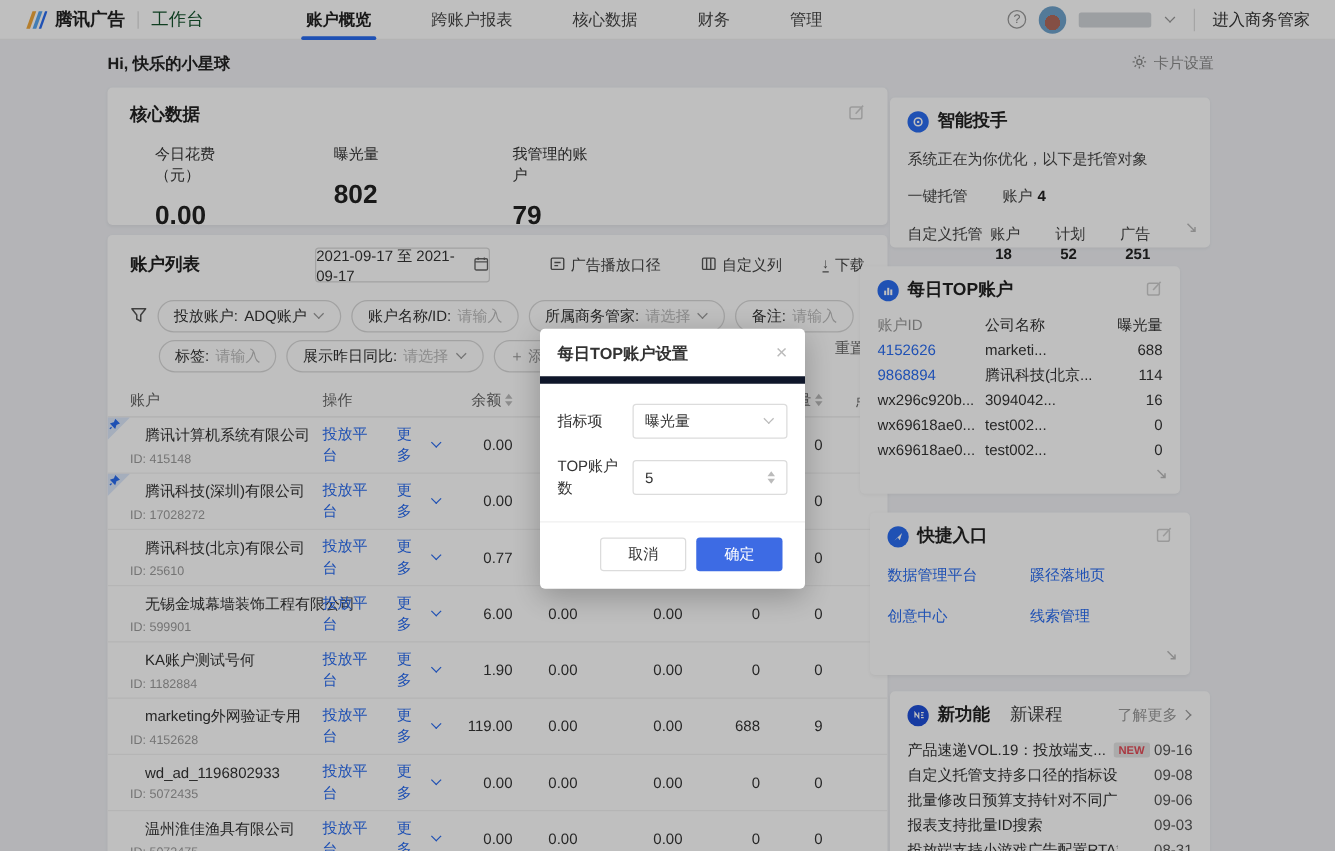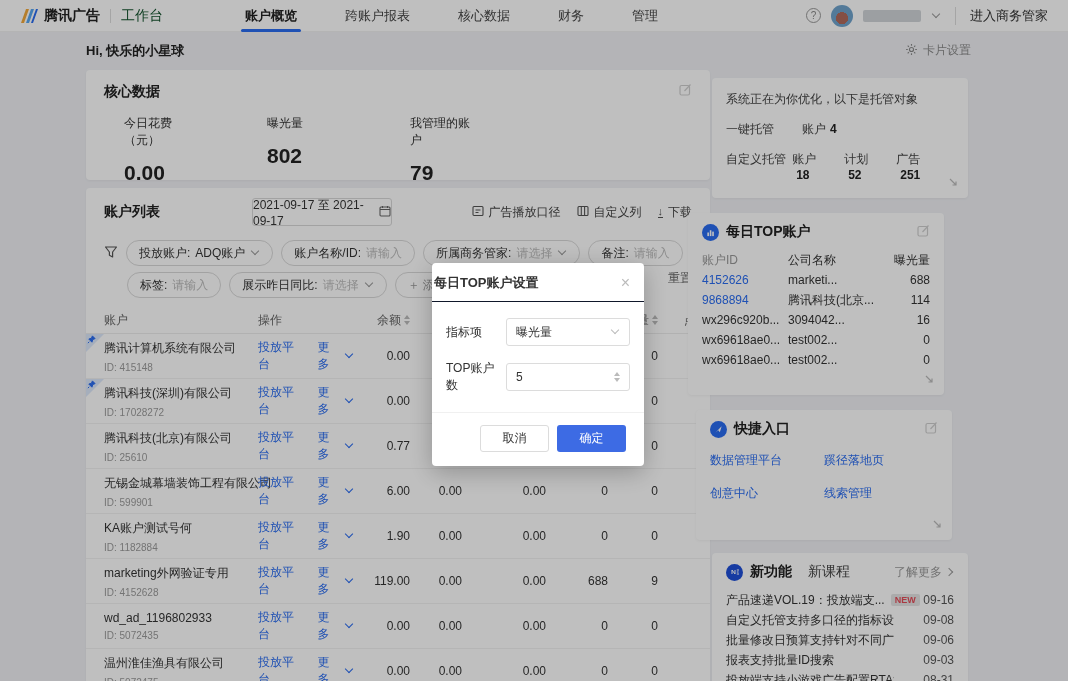--- a/index.html
+++ b/index.html
@@ -41,21 +41,21 @@
   .metrics { display:flex; margin-top:14px; }
   .metric { width:143px; }
   .metric:first-child { margin-left:20px; }
   .m-label { color:#999; font-size:12px; }
   .m-value { margin-top:12px; font-size:21px; font-weight:bold; color:#222; }
 
   
   .list { left:86px; top:188px; width:624px; height:520px; overflow:hidden; }
   .list-head { display:flex; align-items:center; padding:10px 18px 0 18px; }
   .datebox { margin-left:92px; width:140px; height:28px; border:1px solid #d9d9d9; border-radius:3px; display:flex; align-items:center; justify-content:center; gap:8px; color:#333; font-size:12px; }
-  .tools { display:flex; margin-left:auto; gap:16px; align-items:flex-start; color:#444; }
+  .tools { display:flex; margin-left:auto; gap:32px; align-items:flex-start; color:#444; }
   .tool { display:flex; align-items:center; gap:5px; cursor:pointer; font-size:12px; }
   .dl-ic { display:inline-block; font-size:11px; line-height:10px; border-bottom:1.4px solid #555; padding-bottom:1px; color:#555; }
   .filters { padding:14px 18px 0 18px; position:relative; }
   .frow { display:flex; gap:8px; align-items:center; }
   .frow + .frow { margin-top:6px; margin-left:23px; }
   .pill { height:26px; border:1px solid #d9d9d9; border-radius:14px; display:flex; align-items:center; padding:0 12px; gap:5px; font-size:12px; background:#fff; }
   .pill .pl { color:#333; }
   .pill .ph { color:#bbb; }
   .pill .pv { color:#333; }
   .pill.add { color:#999; gap:3px; }
@@ -67,21 +67,21 @@
   .thead > div:first-child { padding-left:18px; }
   .num { text-align:right; }
   .th-click { white-space:nowrap; }
   .th-clip { padding-left:26px; white-space:nowrap; overflow:hidden; }
   .sort { display:inline-block; vertical-align:-1px; margin-left:3px; }
   .sort i { display:block; width:0; height:0; border-left:3px solid transparent; border-right:3px solid transparent; }
   .sort .up { border-bottom:4px solid #bbb; margin-bottom:2px; }
   .sort .dn { border-top:4px solid #bbb; }
   .trow { height:45px; border-bottom:1px solid #f2f2f2; position:relative; }
   .acc { padding-left:18px; }
-  .acc .nm { color:#333; font-size:12px; white-space:nowrap; }
+  .acc .nm { color:#333; font-size:12px; white-space:nowrap;margin-left:12px; }
   .acc .id { color:#9b9b9b; font-size:10px; margin-top:5px; }
   .ops { display:flex; gap:12px; color:#2a6cf0; align-items:center; }
   .ops .more { display:flex; align-items:center; gap:3px; }
   .pin { position:absolute; left:0; top:0; width:0; height:0; border-top:18px solid #dde8fb; border-right:18px solid transparent; }
   .pin svg { position:absolute; top:-17px; left:1px; }
 
   
   .p-head { display:flex; align-items:center; gap:7px; padding:10px 14px 0 14px; }
   .p-ic { width:17px; height:17px; border-radius:50%; background:#2a6cf0; display:flex; align-items:center; justify-content:center; flex:none; }
   .p-head .edit-ic { margin-left:auto; }
@@ -113,21 +113,21 @@
   .n-more .chev { transform:rotate(-45deg); margin-top:2px; }
   .n-list { padding:0 14px; margin-top:9px; }
   .n-row { display:flex; align-items:center; height:20px; }
   .n-txt { color:#333; white-space:nowrap; overflow:hidden; max-width:168px; }
   .n-badge { background:#e5e5e5; color:#e34d59; font-size:9px; padding:1px 4px; border-radius:2px; margin-left:6px; font-weight:bold; }
   .n-date { margin-left:auto; color:#555; }
 
   
   .mask { position:fixed; inset:0; background:rgba(0,0,0,.25); z-index:40; }
   .modal { position:fixed; left:432px; top:263px; width:212px; background:#fff; border-radius:4px; z-index:50; box-shadow:0 6px 24px rgba(0,0,0,.25); }
-  .m-head { display:flex; align-items:center; justify-content:space-between; padding:11px 14px 9px 2px; border-bottom:1px solid #0f172a; }
+  .m-head { display:flex; align-items:center; justify-content:space-between; padding:11px 14px 9px 14px; border-bottom:6px solid #0f172a; }
   .m-title { font-size:13px; font-weight:bold; color:#333; }
   .m-close { color:#bbb; font-size:16px; line-height:12px; cursor:pointer; }
   .m-body { padding:16px 14px 18px 14px; }
   .m-field { display:flex; align-items:center; }
   .m-field + .m-field { margin-top:14px; }
   .m-label { width:60px; color:#333; font-size:12px; flex:none; }
   .m-ctrl { flex:1; height:28px; border:1px solid #dcdcdc; border-radius:3px; display:flex; align-items:center; padding:0 9px; color:#333; }
   .m-ctrl .chev { margin-left:auto; border-color:#bbb; }
   .stepper { margin-left:auto; display:flex; flex-direction:column; gap:2px; }
   .stepper i { display:block; width:0; height:0; border-left:3px solid transparent; border-right:3px solid transparent; }
@@ -471,20 +471,29 @@
       <div class="num">0.00</div>
       <div class="num">0.00</div>
       <div class="num">0</div>
       <div class="num">0</div>
       <div></div>
     </div>
   </div>
 </div>
 
 <div class="card smart">
+  <div class="p-head">
+    <span class="p-ic">
+        <svg width="9" height="9" viewBox="0 0 10 10">
+          <circle cx="5" cy="5" r="3.4" fill="none" stroke="#fff" stroke-width="1.4"></circle>
+          <circle cx="5" cy="5" r="1.1" fill="#fff"></circle>
+        </svg>
+      </span>
+    <span class="card-title">智能投手</span>
+  </div>
   <div class="s-desc">系统正在为你优化，以下是托管对象</div>
   <div class="s-line">
     <span class="k1">一键托管</span>
     <span class="kv"><span>账户</span><b>4</b></span>
   </div>
   <div class="s-line">
     <span class="k1">自定义托管</span>
     <span class="kv"><span>账户</span><b>18</b></span>
     <span class="kv"><span>计划</span><b>52</b></span>
     <span class="kv"><span>广告</span><b>251</b></span>

